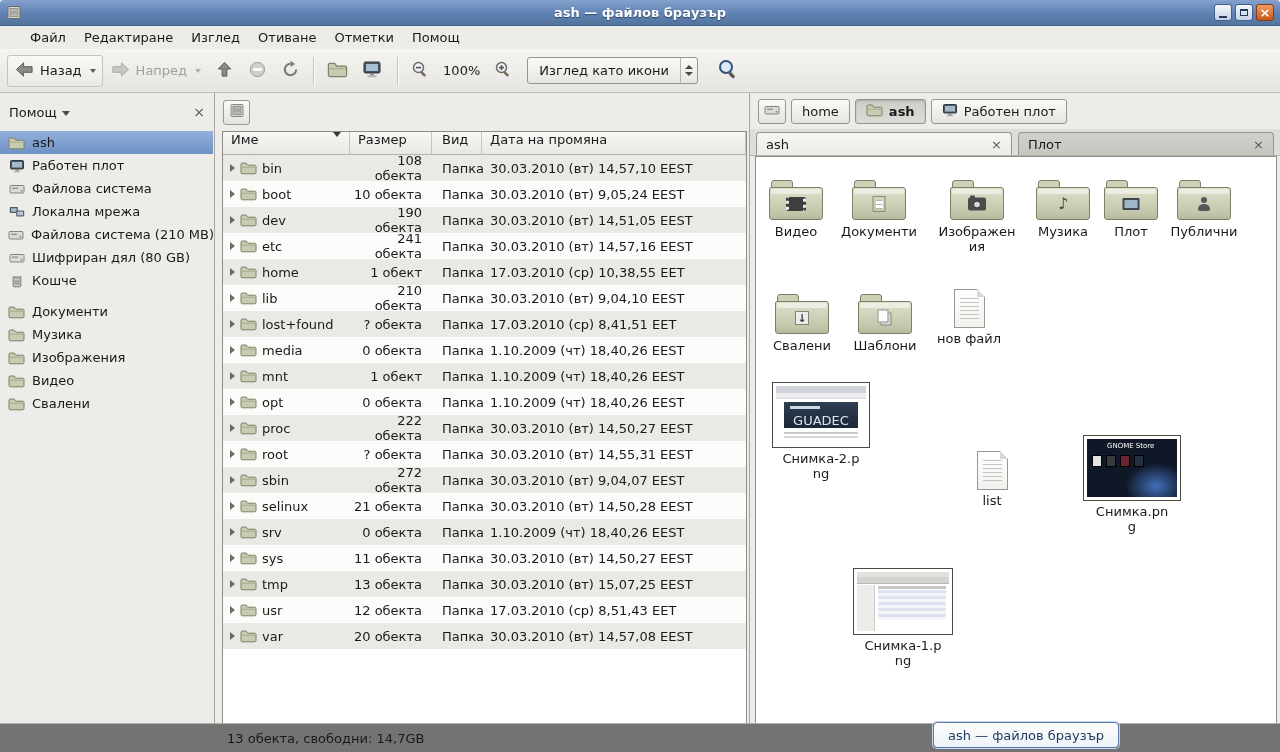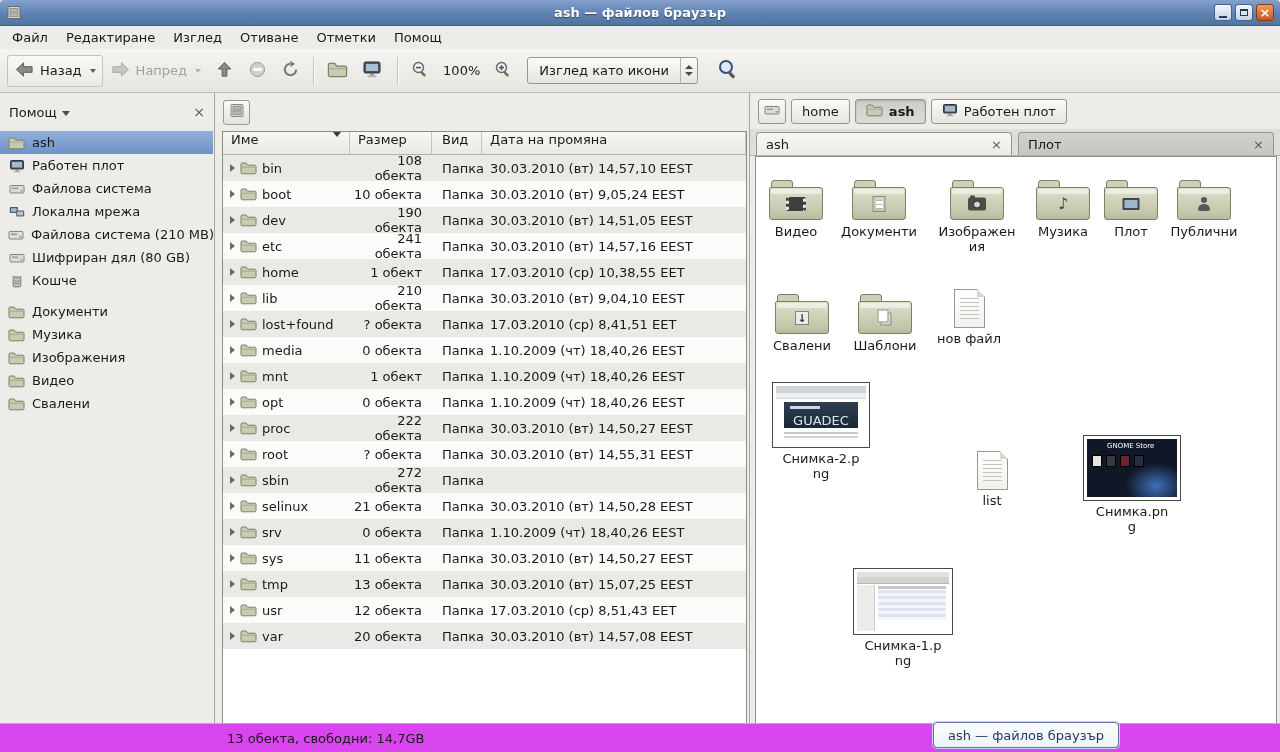--- a/index.html
+++ b/index.html
@@ -16,21 +16,21 @@
   .win-icon { width:17px; height:16px; z-index:2; display:flex; }
   .win-btns { margin-left:auto; display:flex; gap:3px; z-index:2; }
   .wbtn { width:18px; height:17px; border:1px solid #46618c; border-radius:3px;
           background:linear-gradient(#f4f7fb,#c3d2e6); display:flex; align-items:center; justify-content:center; }
   .wbtn.close { background:linear-gradient(#ef9b64,#c9571f); border-color:#8a3a10; }
   .wb-min { width:8px; height:2px; background:#223a5c; margin-top:8px; }
   .wb-max { width:8px; height:7px; border:1px solid #223a5c; border-top-width:2px; }
   .wb-x::before { content:"×"; color:#fff; font-weight:bold; font-size:13px; line-height:13px; }
 
   
-  .menubar { height:23px; display:flex; align-items:center; padding-left:3px; background:#EDECE8; }
+  .menubar { height:23px; display:flex; align-items:center; padding-left:21px; background:#EDECE8; }
   .menu-item { padding:3px 9px; white-space:nowrap; }
 
   
   .toolbar { height:44px; display:flex; align-items:center; padding:0 7px;
              background:linear-gradient(#F5F4F1,#E7E5E0); border-bottom:1px solid #bfbdb7; }
   .tbtn { display:flex; align-items:center; gap:5px; padding:4px 6px; border-radius:3px;
           border:1px solid transparent; }
   .tbtn.framed { border-color:#c6c4be; background:linear-gradient(#f9f8f5,#eceae5); }
   .tlabel { padding-right:1px; }
   .disabled .tlabel { color:#a2a09a; }
@@ -183,21 +183,21 @@
   .tf-a { position:absolute; top:0; left:0; right:0; height:5px; background:#e2e1dd; }
   .tf-b { position:absolute; top:5px; left:0; right:0; height:7px; background:#d4d3cf;
           border-bottom:1px solid #b8b7b3; }
   .tf-side { position:absolute; top:13px; left:0; bottom:0; width:18px; background:#edece8;
              border-right:1px solid #cfcecb; }
   .tf-head { position:absolute; left:21px; right:3px; top:14px; height:3px; background:#c9c8c4; }
   .tf-rows { position:absolute; left:21px; right:3px; top:18px; height:30px;
              background:repeating-linear-gradient(to bottom,#dbe4f0 0 3px,#f4f6fa 3px 6px); }
 
   
-  .statusbar { position:absolute; left:0; top:723px; width:1280px; height:29px; background:#d946ef;
+  .statusbar { position:absolute; left:0; top:723px; width:1280px; height:29px; background:#737373;
                border-top:1px solid #b3b1ab; display:flex; align-items:center; padding-left:227px; }
   .taskbtn { position:absolute; left:933px; top:722px; height:26px; padding:0 14px; display:flex;
              align-items:center; background:linear-gradient(#FDFDFC,#EEF2F7); border:1px solid #5A7AA8;
              border-radius:4px; color:#1E3A5F; box-shadow:0 0 0 1px #c9d6e8; z-index:5; white-space:nowrap; }
 </style>
 </head>
 <body>
 
 <div class="titlebar">
   <span class="win-icon">
@@ -653,20 +653,21 @@
               <span class="rowicon">
                 <svg width="17" height="14" viewBox="0 0 17 14">
                   <path d="M1 3.2 C1 2.4 1.5 2 2.2 2 H6.2 L7.8 4.2 H14.8 C15.5 4.2 16 4.7 16 5.4 V11.6 C16 12.3 15.5 12.8 14.8 12.8 H2.2 C1.5 12.8 1 12.3 1 11.6 Z" fill="#C8CAB1" stroke="#7E8066"></path>
                   <path d="M1.5 6.3 H15.5" stroke="#ABAD91" fill="none"></path>
                 </svg>
               </span>
               <span class="rname">sbin</span>
             </div>
             <div class="c-size">272 обекта</div>
             <div class="c-type">Папка</div>
+            <div class="c-date">30.03.2010 (вт) 9,04,07 EEST</div>
           </div>
           <div class="trow">
             <div class="c-name">
               <span class="exp"></span>
               <span class="rowicon">
                 <svg width="17" height="14" viewBox="0 0 17 14">
                   <path d="M1 3.2 C1 2.4 1.5 2 2.2 2 H6.2 L7.8 4.2 H14.8 C15.5 4.2 16 4.7 16 5.4 V11.6 C16 12.3 15.5 12.8 14.8 12.8 H2.2 C1.5 12.8 1 12.3 1 11.6 Z" fill="#C8CAB1" stroke="#7E8066"></path>
                   <path d="M1.5 6.3 H15.5" stroke="#ABAD91" fill="none"></path>
                 </svg>
               </span>

